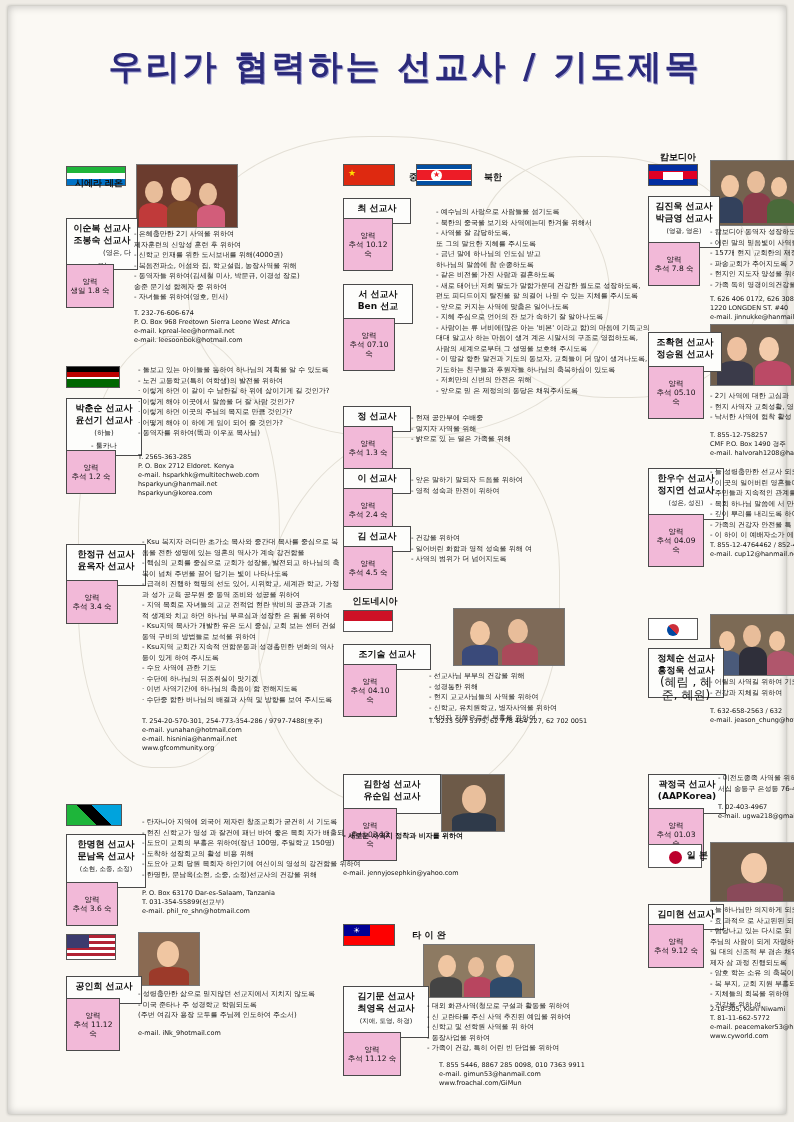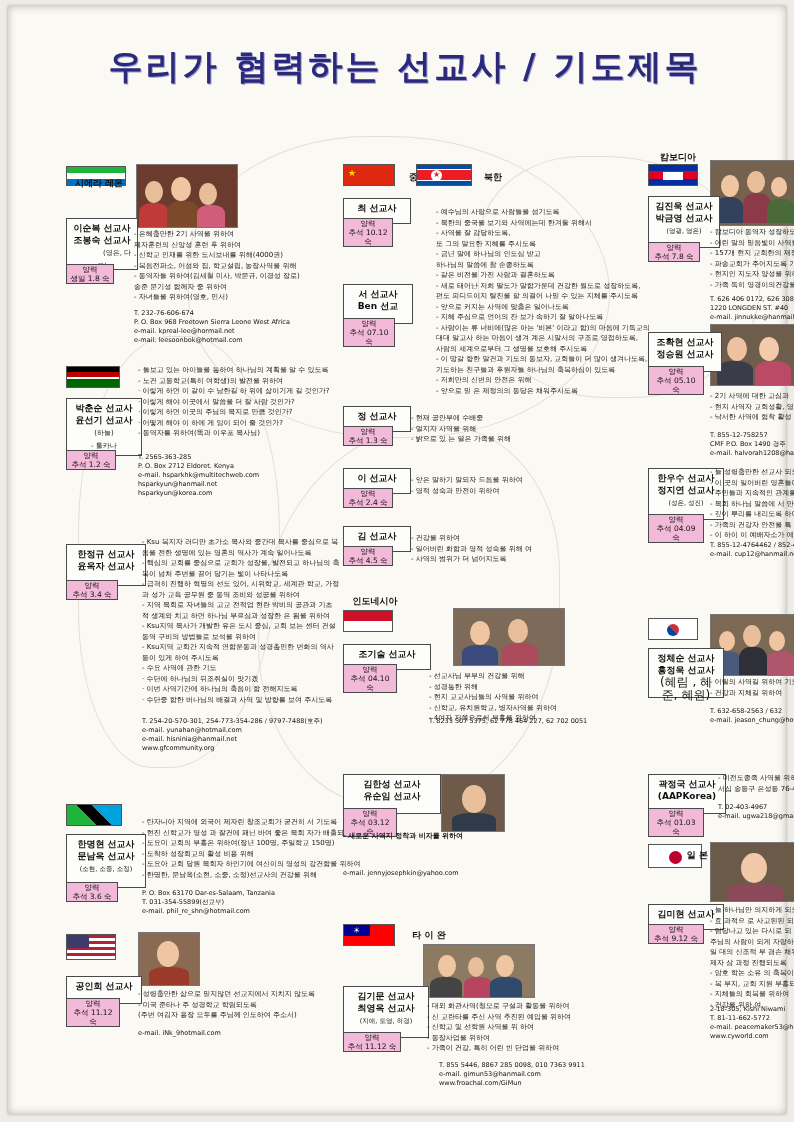--- a/index.html
+++ b/index.html
@@ -25,21 +25,21 @@
   }
   .card{position:absolute;}
   .flag{border:1px solid #555;box-sizing:border-box;position:relative;overflow:hidden;}
   .namebox{
     border:1px solid #4a4a4a;background:#fdfdfb;
     font-size:9px;line-height:12px;color:#111;padding:3px 4px;
     text-align:center;font-weight:bold;
   }
   .datebox{
     border:1px solid #4a4a4a;background:#f2b9d8;
-    font-size:7.5px;line-height:9px;color:#111;padding:0 3px;text-align:center;
+    font-size:7.5px;line-height:9px;color:#111;padding:12px 3px;text-align:center;
   }
   .photo{border:1px solid #777;background:#cdbfae;position:relative;overflow:hidden;}
   .bullets{font-size:7px;line-height:9.5px;color:#111;}
   .bullets div{margin-bottom:1px;white-space:nowrap;}
   .contact{font-size:6.5px;line-height:9px;color:#111;margin-top:3px;}
   .contact div{white-space:nowrap;}
   
   .face{position:absolute;border-radius:50%;}
   .shirt{position:absolute;border-radius:40% 40% 0 0;}
 </style>
@@ -120,21 +120,21 @@
 
   <div class="card" style="left:58px;top:538px;width:250px;">
     <div class="namebox" style="position:absolute;left:0;top:0px;width:70px;height:34px;">
       <span>한정규 선교사</span><br>
       <span>윤옥자 선교사</span>
     </div>
     <div class="datebox" style="position:absolute;left:0;top:36px;width:44px;white-space:pre-line;">양력
 추석 3.4 숙</div>
     <div class="bullets" style="position:absolute;left:76px;top:-6px;width:186px;" id="b2">
         <div>- Ksu 복지자 러디만 초가소 목사와 중간대 목사를 중심으로 복</div>
-        <div>  음을 전한 생명에 있는 영혼의 역사가 계속 일어나도록</div>
+        <div>  음을 전한 생명에 있는 영혼의 역사가 계속 강건함을</div>
         <div>- 핵심의 교회를 중심으로 교회가 성장을, 발전되고 하나님의 축</div>
         <div>  복이 넘쳐 주변을 끌어 당기는 빛이 나타나도록</div>
         <div>- 급격히 진행하 혁명의 선도 있어, 시위학교, 세계관 학교, 가정</div>
         <div>  과 성가 교육 공무원 중 동역 조비와 성공을 위하여</div>
         <div>- 지역 목회로 자녀들의 고교 전적업 현란 박비의 공관과 기초</div>
         <div>  적 생계와 치고 하면 하나님 부르심과 성장한 은 됨을 위하여</div>
         <div>- Ksu지역 목사가 개발한 유은 도시 중심, 교회 보는 센터 건설</div>
         <div>  동역 구비의 방법들로 보석을 위하여</div>
         <div>- Ksu지역 교회간 지속적 연합운동과 성경총민한 변화의 역사</div>
         <div>  등이 있게 하여 주시도록</div>

